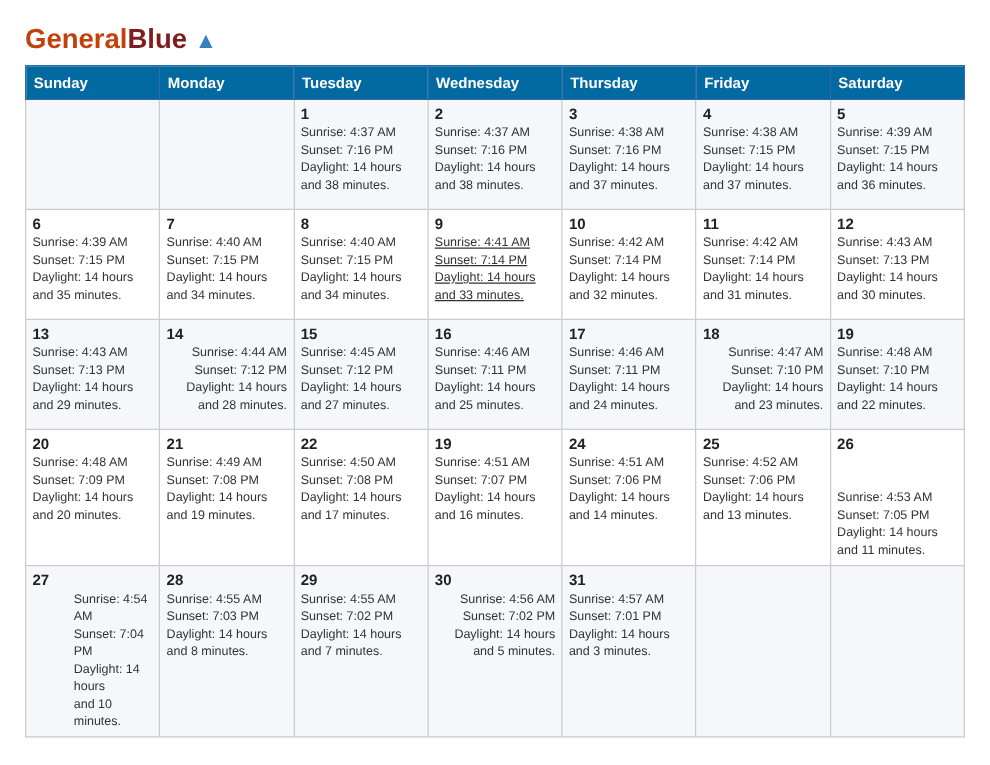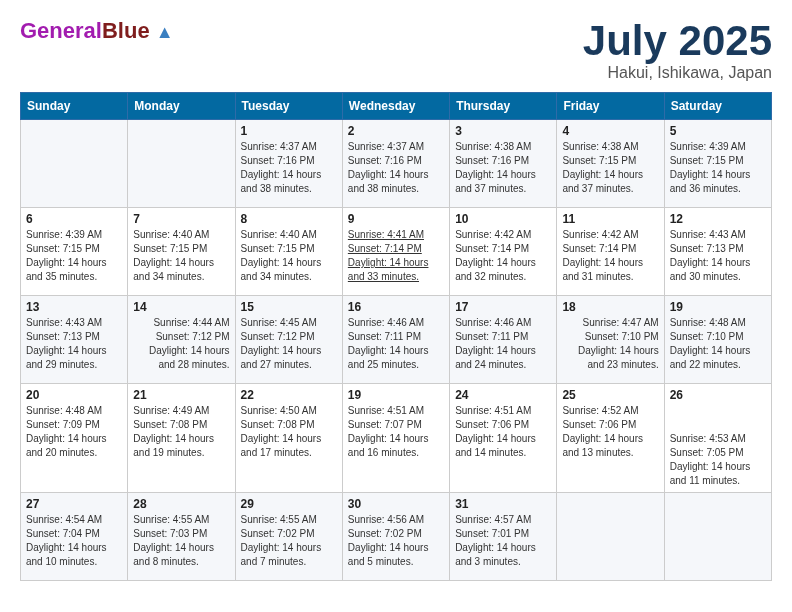--- a/index.html
+++ b/index.html
@@ -21,21 +21,21 @@
       flex-direction: column;
       align-items: flex-start;
     }
     .logo-text {
       font-size: 22px;
       font-weight: bold;
       color: #1a3a5c;
       line-height: 1;
     }
     .logo-text span {
-      color: #a21caf;
+      color: #c2410c;
     }
     .title-block {
       text-align: right;
     }
     .calendar-title {
       font-size: 42px;
       color: #1a3a5c;
       font-weight: bold;
       line-height: 1;
     }
@@ -91,24 +91,20 @@
   </style>
 </head>
 <body>
 
 <div class="header">
   <div class="logo">
     <div class="logo-text">
       <span>General</span><span style="color:#7f1d1d">Blue</span>
       <span style="color:#3a7fc1; font-size:18px; vertical-align:middle;">▲</span>
     </div>
-  </div>
-  <div class="title-block">
-    <div class="calendar-title">July 2025</div>
-    <div class="calendar-subtitle">Hakui, Ishikawa, Japan</div>
   </div>
 </div>
 
 <table>
   <thead>
     <tr>
     <th>Sunday</th>
         <th>Monday</th>
         <th>Tuesday</th>
         <th>Wednesday</th>
@@ -306,42 +302,42 @@
           <span class="day-num">26</span>
           <div class="day-info" style="white-space: pre-line; margin-top: 30px;">Sunrise: 4:53 AM
 Sunset: 7:05 PM
 Daylight: 14 hours
 and 11 minutes.</div>
         </td>
       </tr>
       <tr>
         <td>
           <span class="day-num">27</span>
-          <div class="day-info" style="white-space: pre-line;">Sunrise: 4:54 AM
+          <div class="day-info" style="white-space: pre-line; margin-left: 33px;">Sunrise: 4:54 AM
 Sunset: 7:04 PM
 Daylight: 14 hours
 and 10 minutes.</div>
         </td>
         <td>
           <span class="day-num">28</span>
           <div class="day-info" style="white-space: pre-line;">Sunrise: 4:55 AM
 Sunset: 7:03 PM
 Daylight: 14 hours
 and 8 minutes.</div>
         </td>
         <td>
           <span class="day-num">29</span>
           <div class="day-info" style="white-space: pre-line;">Sunrise: 4:55 AM
 Sunset: 7:02 PM
 Daylight: 14 hours
 and 7 minutes.</div>
         </td>
         <td>
           <span class="day-num">30</span>
-          <div class="day-info" style="white-space: pre-line;">Sunrise: 4:56 AM
+          <div class="day-info" style="white-space: pre-line; text-align: right;">Sunrise: 4:56 AM
 Sunset: 7:02 PM
 Daylight: 14 hours
 and 5 minutes.</div>
         </td>
         <td>
           <span class="day-num">31</span>
           <div class="day-info" style="white-space: pre-line;">Sunrise: 4:57 AM
 Sunset: 7:01 PM
 Daylight: 14 hours
 and 3 minutes.</div>

